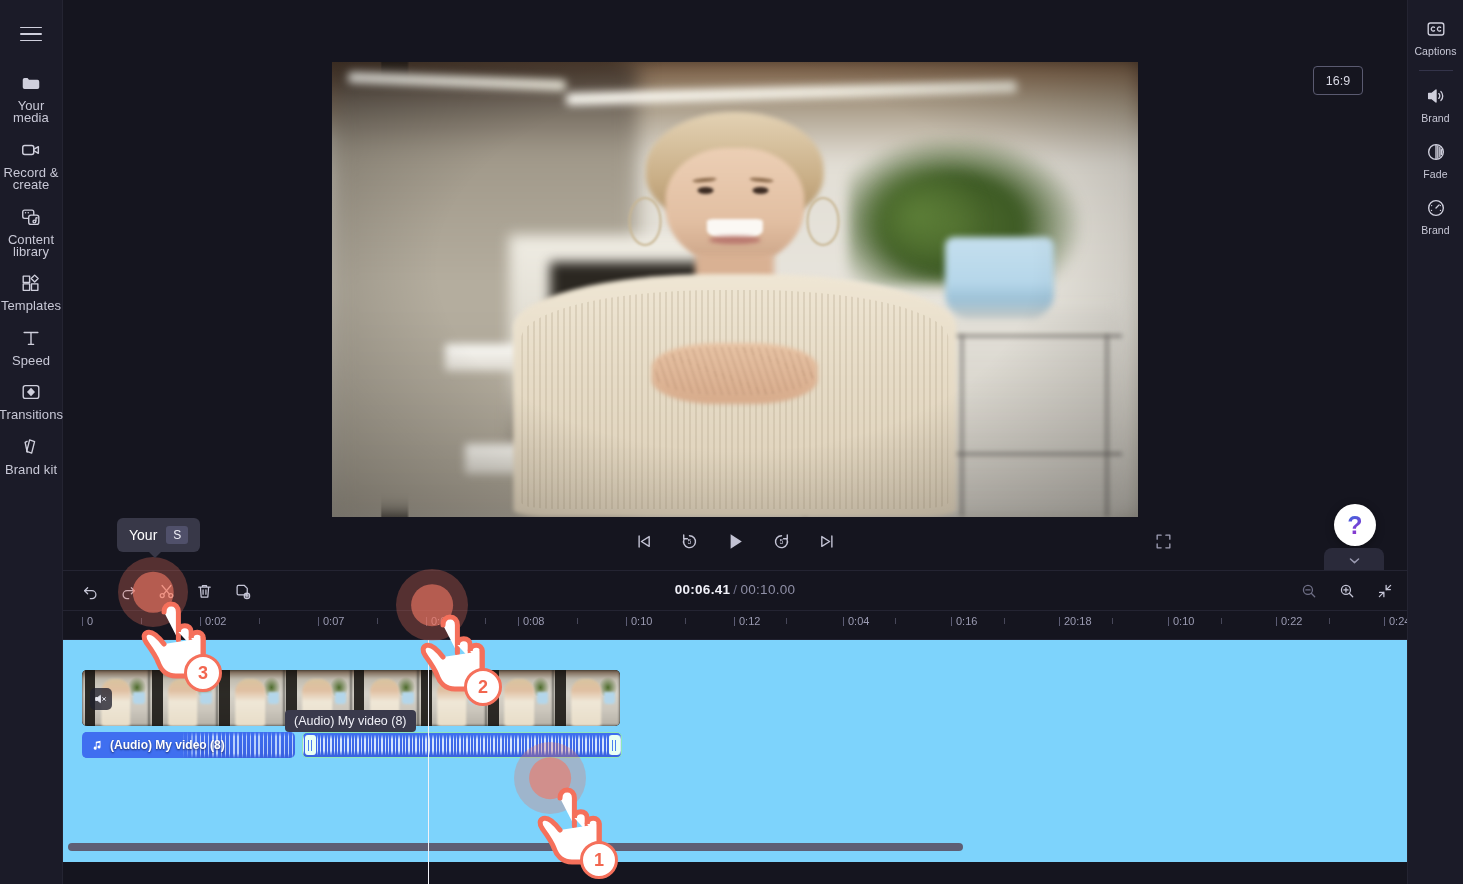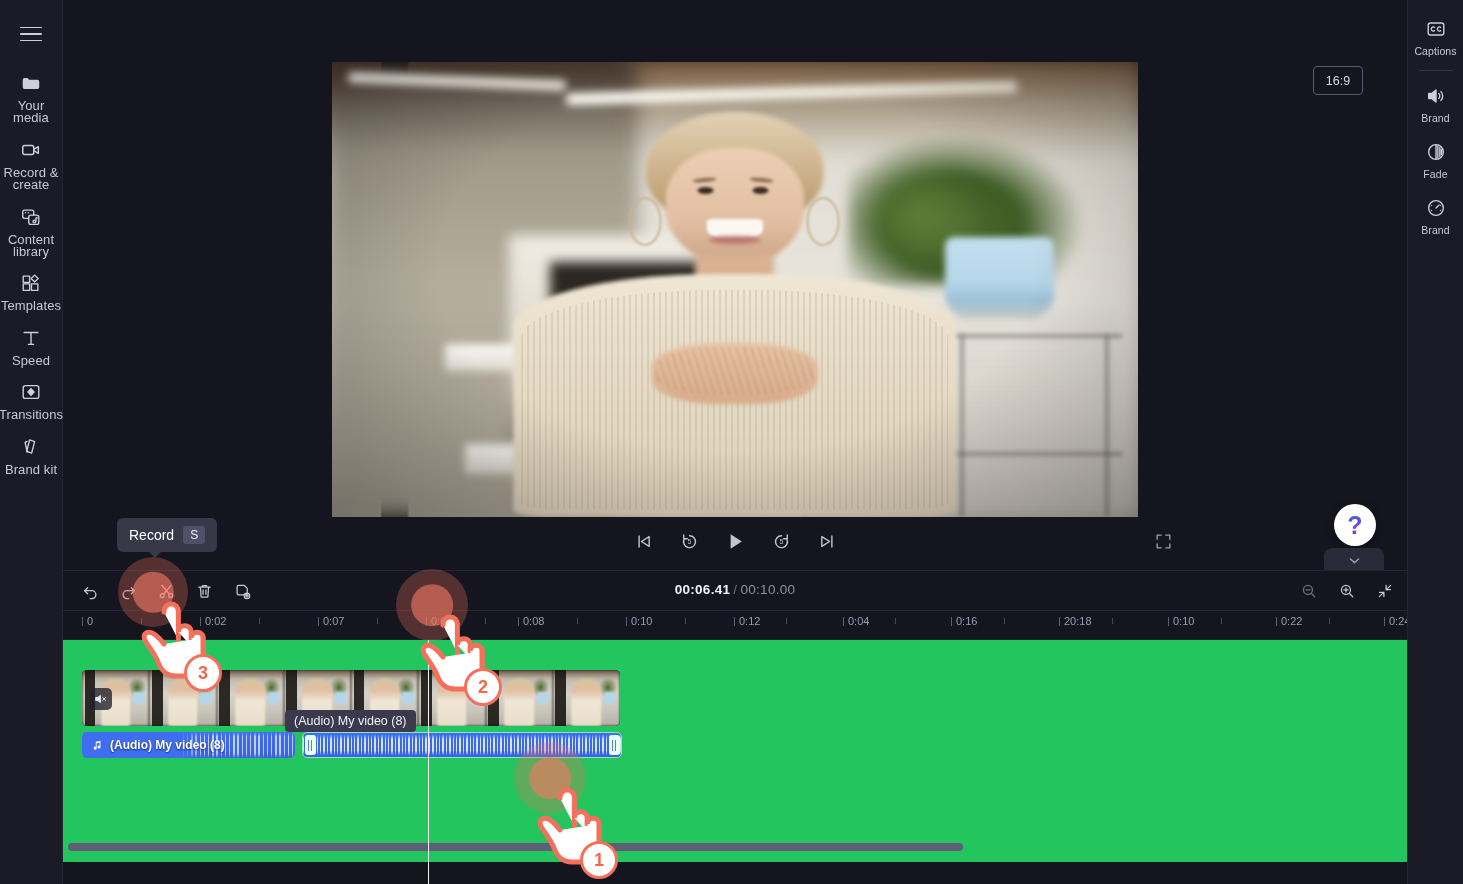--- a/index.html
+++ b/index.html
@@ -289,21 +289,21 @@
 
   .ruler {
     position: relative; height: 30px; border-top: 1px solid #242432; border-bottom: 1px solid #20202e;
     overflow: hidden;
   }
   .tick { position: absolute; top: 6px; }
   .tick .bar { position: absolute; left: 0; top: 0; width: 1px; height: 9px; background: #5c5c74; }
   .tick .lbl { position: absolute; left: 5px; top: -2px; font-size: 11px; color: #9b9bb2; white-space: nowrap; }
   .tick.minor .bar { top: 1px; height: 6px; background: #474759; }
 
-  .tracks { position: relative; height: 222px; background: #22c55e; }
+  .tracks { position: relative; height: 222px; background: #7dd3fc; }
 
   .clip-video {
     position: absolute; left: 19px; top: 30px; width: 538px; height: 56px;
     border-radius: 5px; overflow: hidden; cursor: pointer;
     background: #2b2b3a;
   }
   .thumbs { position: absolute; inset: 0; display: flex; }
   .thumb { flex: 1 0 auto; width: 67px; height: 100%; position: relative; overflow: hidden; background:#20201c; }
   .thumb .tbg {
     position:absolute; inset:0;
@@ -914,21 +914,21 @@
 
       <div class="playhead"></div>
 
       <div class="hscroll-track">
         <div class="hscroll-thumb"></div>
       </div>
     </div>
   </div>
 
   <div class="tooltip-split">
-    <span class="t-label">Record</span>
+    <span class="t-label">Your</span>
     <span class="t-key">S</span>
   </div>
 
   <div class="pulse" style="left:118px; top:557px; width:70px; height:70px;">
     <div class="inner"></div>
   </div>
   <div class="hand" style="left:128px; top:600px; width:78px; height:82px;">
     <svg viewBox="0 0 78 82">
       <path d="M36 12c0-5 3-8 7.2-8s7.2 3 7.2 8v28" fill="#fff" stroke="#f5705b" stroke-width="5" stroke-linecap="round" stroke-linejoin="round"></path>
       <path d="M50.4 32c0-4 2.8-6.2 6.4-6.2s6.4 2.2 6.4 6.2v14" fill="#fff" stroke="#f5705b" stroke-width="5" stroke-linejoin="round"></path>

